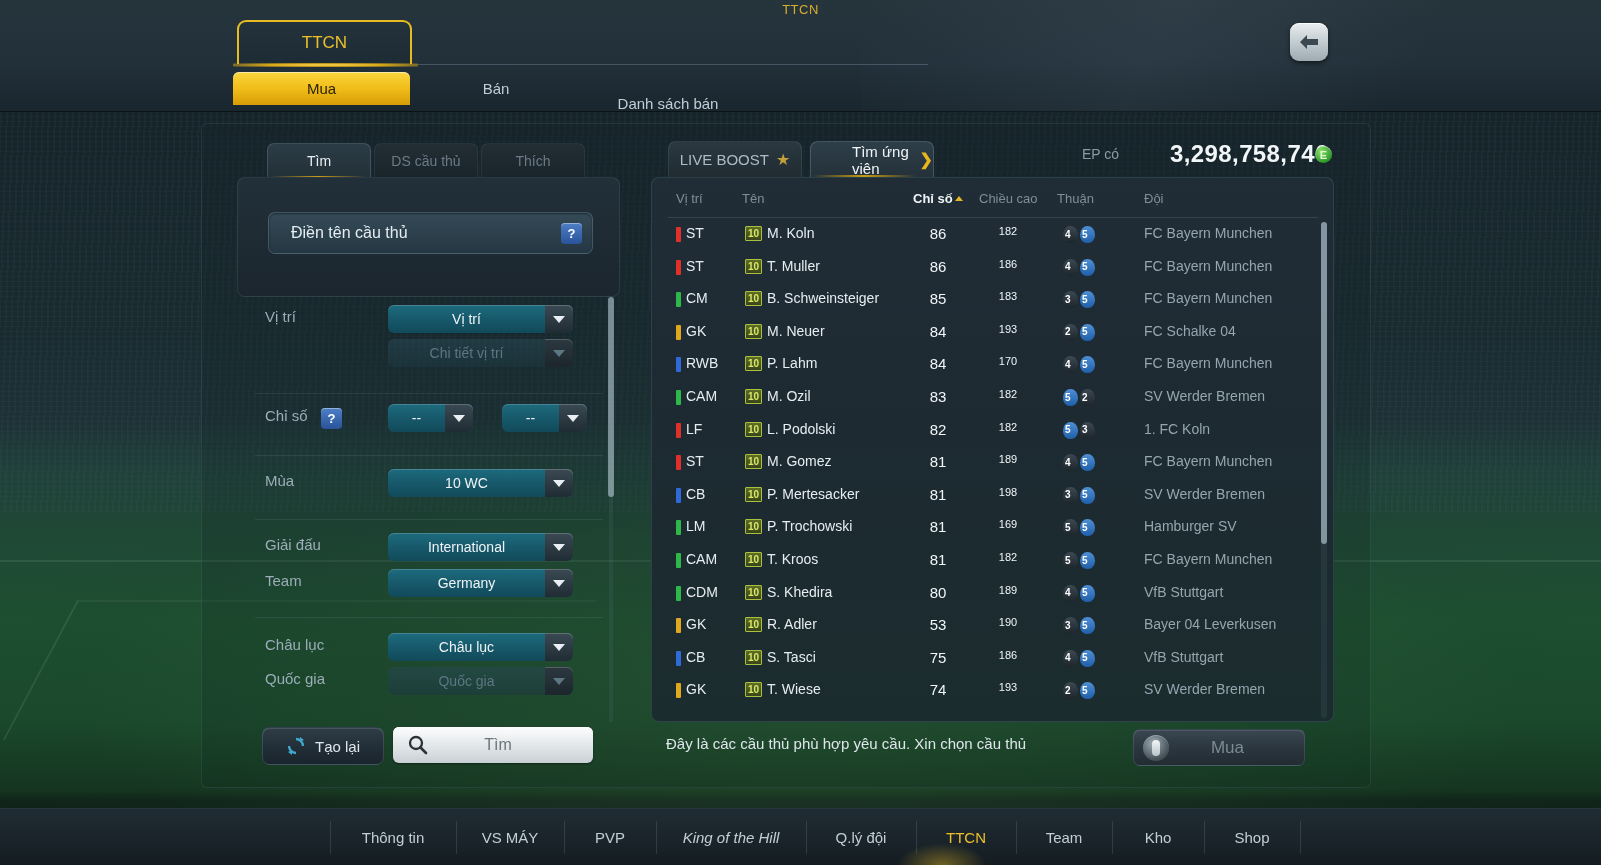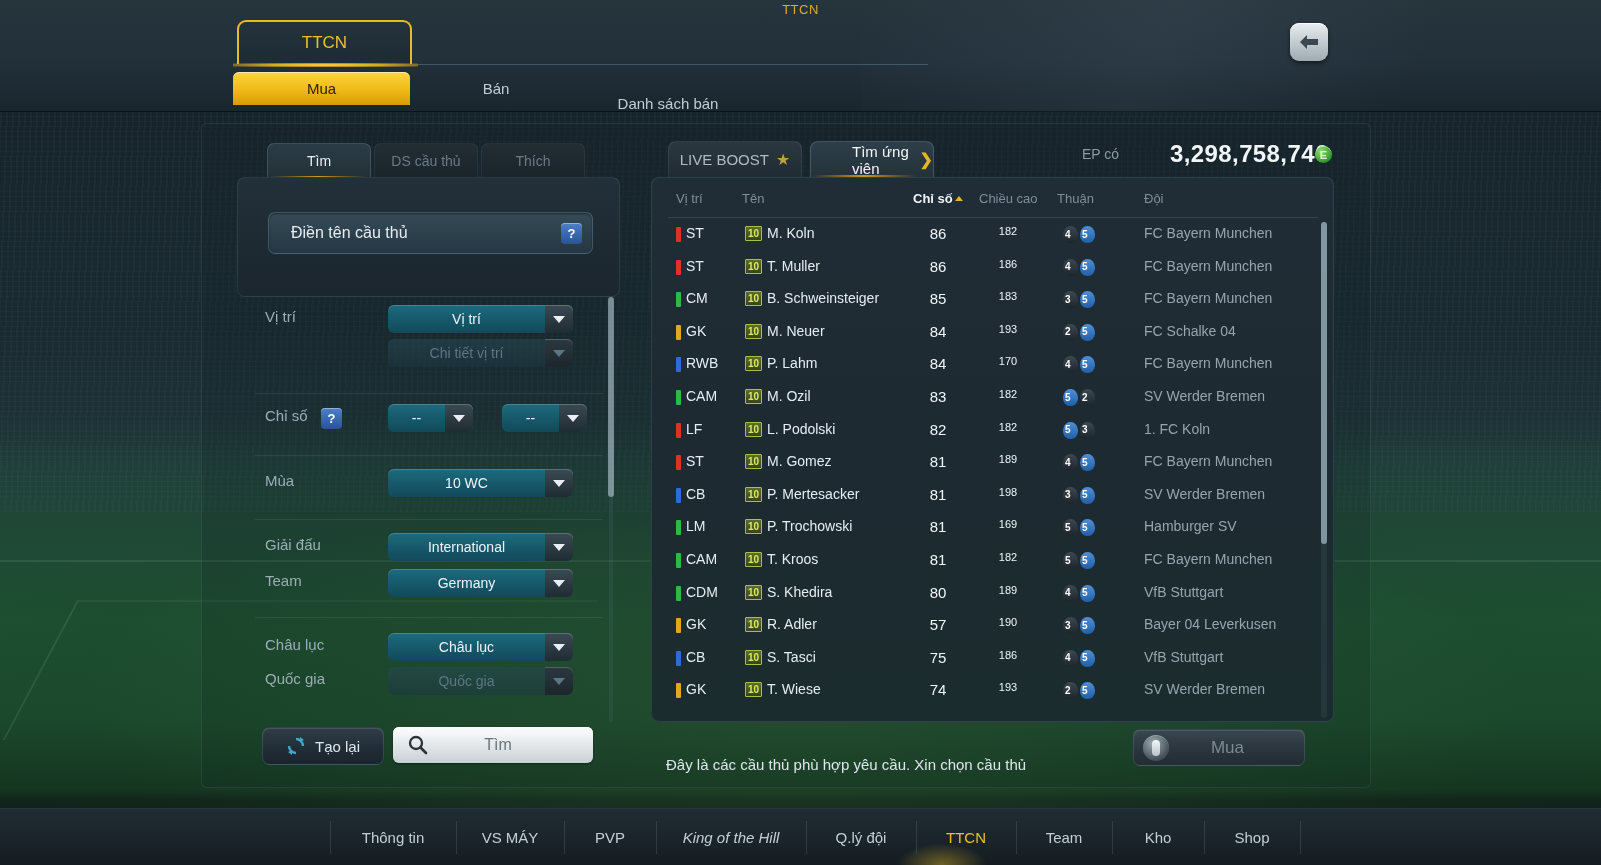--- a/index.html
+++ b/index.html
@@ -243,21 +243,21 @@
   .foot.blue { background: linear-gradient(to bottom,#4f8fd6,#1f5fa8); }
   .club { position:absolute; left:492px; top:7px; font-size:14px; color:#96a5ae; white-space:nowrap; }
   .table-scroll-track {
     position:absolute; left:669px; top:44px; width:6px; height:496px;
     background: rgba(120,160,180,.10); border-radius:3px;
   }
   .table-scroll-thumb {
     position:absolute; left:669px; top:44px; width:6px; height:322px;
     background: rgba(205,228,240,.55); border-radius:3px;
   }
-  .footnote { position:absolute; left:666px; top:735px; font-size:15px; color:#dde6eb;margin-top:21px; }
+  .footnote { position:absolute; left:666px; top:735px; font-size:15px; color:#dde6eb; }
   .btn-buy {
     position:absolute; left:1133px; top:729px; width:172px; height:37px;
     border-radius:7px;
     background: linear-gradient(to bottom,#3a4751 0%, #2a353d 55%, #222c33 100%);
     border:1px solid rgba(150,185,210,.18);
     display:flex; align-items:center; color:#7c8a93; font-size:17px;
     box-shadow: inset 0 1px 0 rgba(255,255,255,.10);
   }
   .btn-buy .lbl { flex:1; text-align:center; margin-right:18px; }
   .buy-icon {
@@ -596,21 +596,21 @@
             <div class="foot dark" style="left: 0px;">4</div>
             <div class="foot blue" style="left: 17px;">5</div>
           </div>
           <div class="club">VfB Stuttgart</div>
         </div>
         <div class="row" style="top: 391.2px;">
           <div class="pos-chip" style="background: rgb(224, 168, 30);"></div>
           <div class="pos-txt">GK</div>
           <div class="lvl-badge">10</div>
           <div class="pname">R. Adler</div>
-          <div class="ovr">57</div>
+          <div class="ovr">53</div>
           <div class="hgt">190</div>
           <div class="feet">
             <div class="foot dark" style="left: 0px;">3</div>
             <div class="foot blue" style="left: 17px;">5</div>
           </div>
           <div class="club">Bayer 04 Leverkusen</div>
         </div>
         <div class="row" style="top: 423.8px;">
           <div class="pos-chip" style="background: rgb(48, 105, 216);"></div>
           <div class="pos-txt">CB</div>

